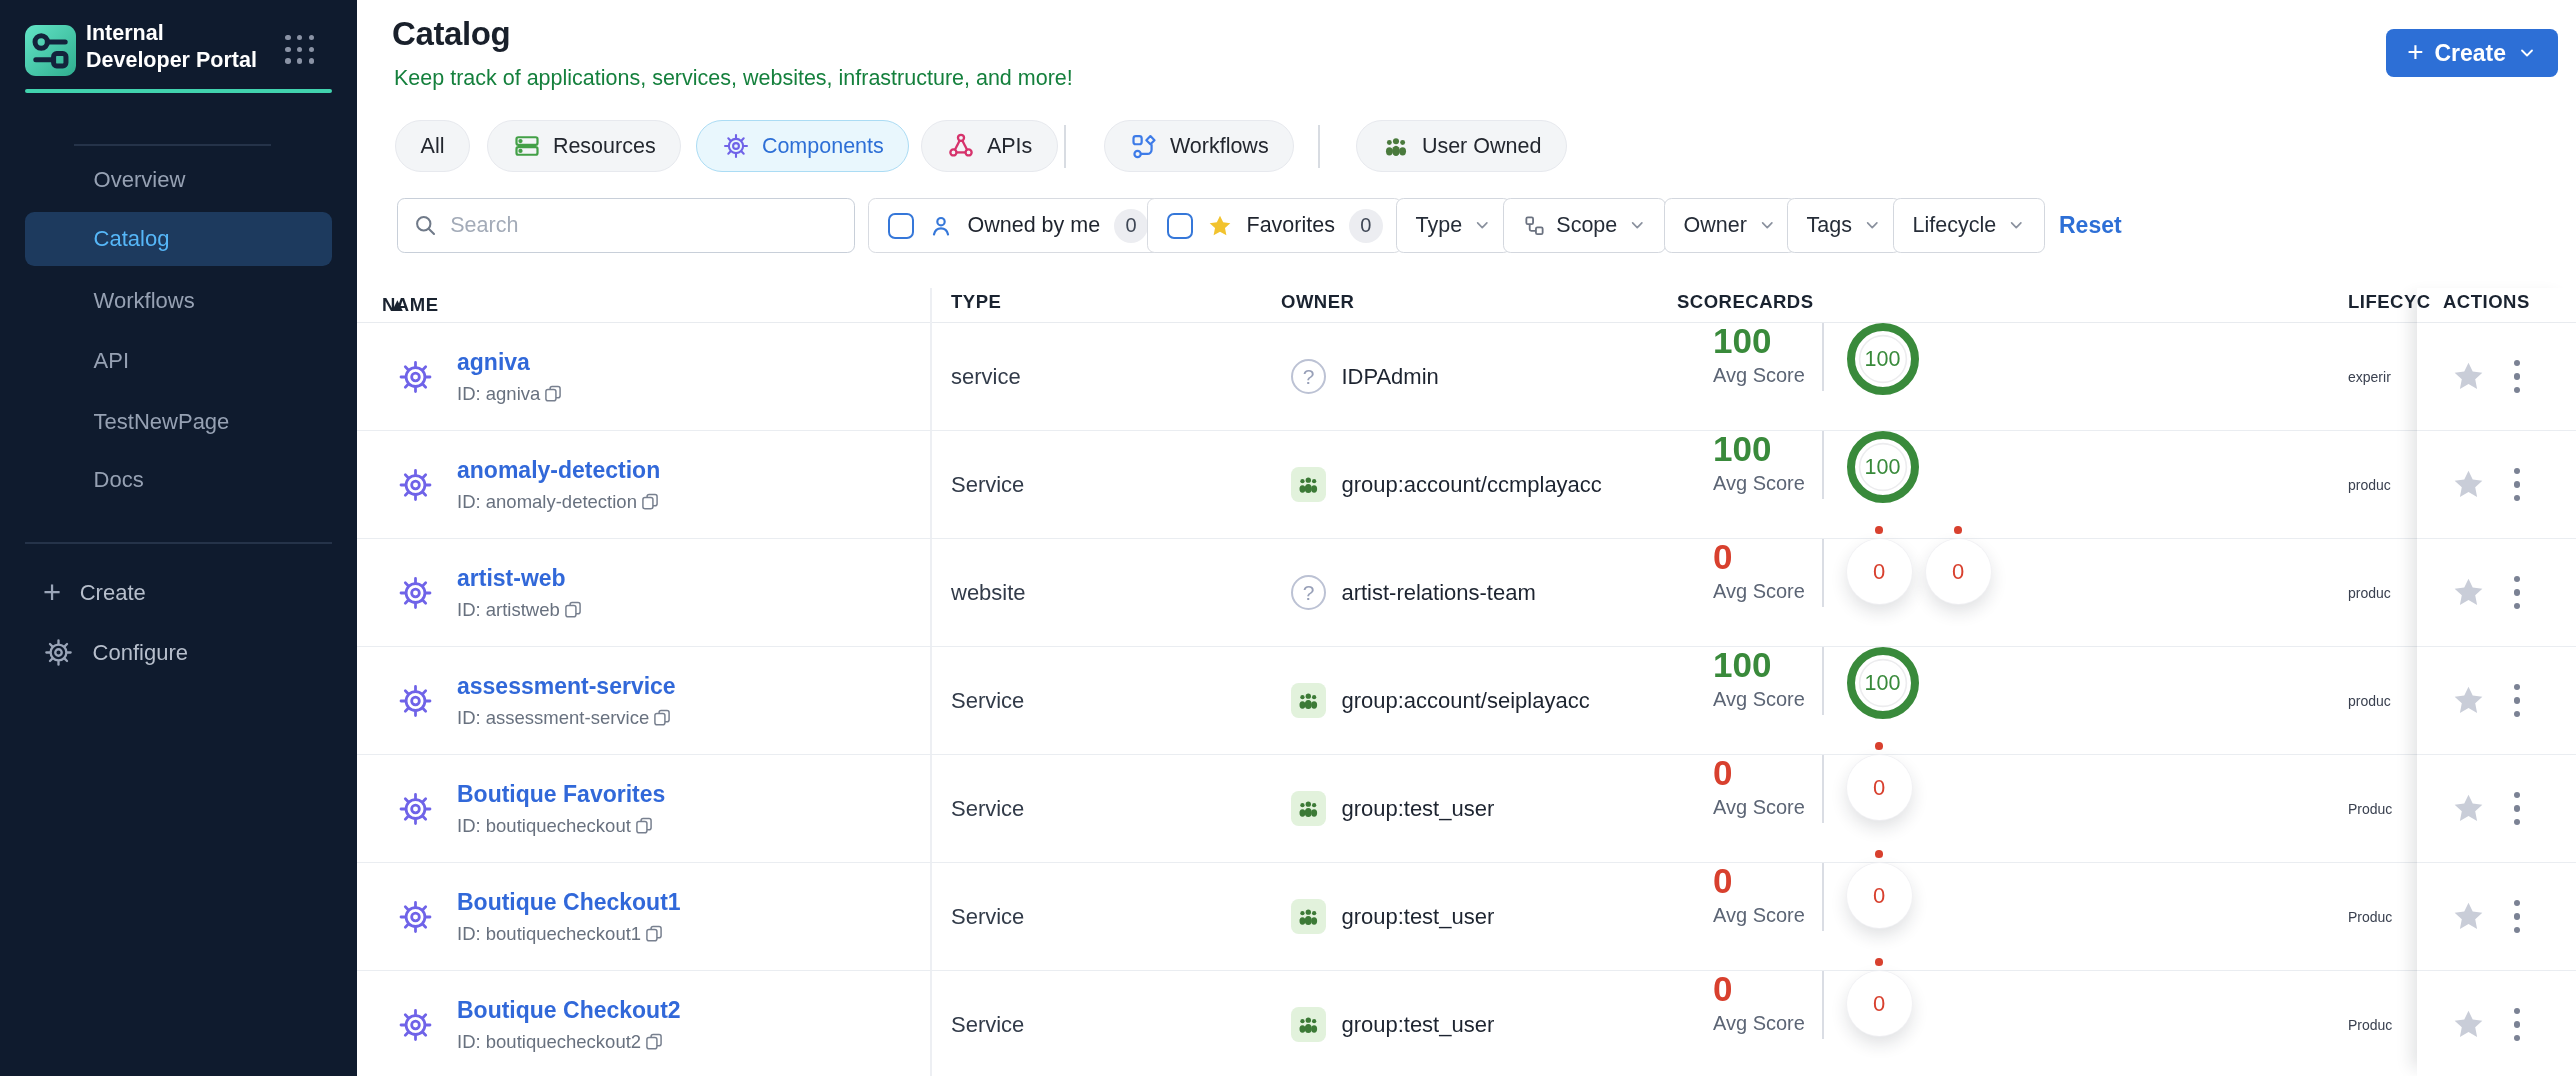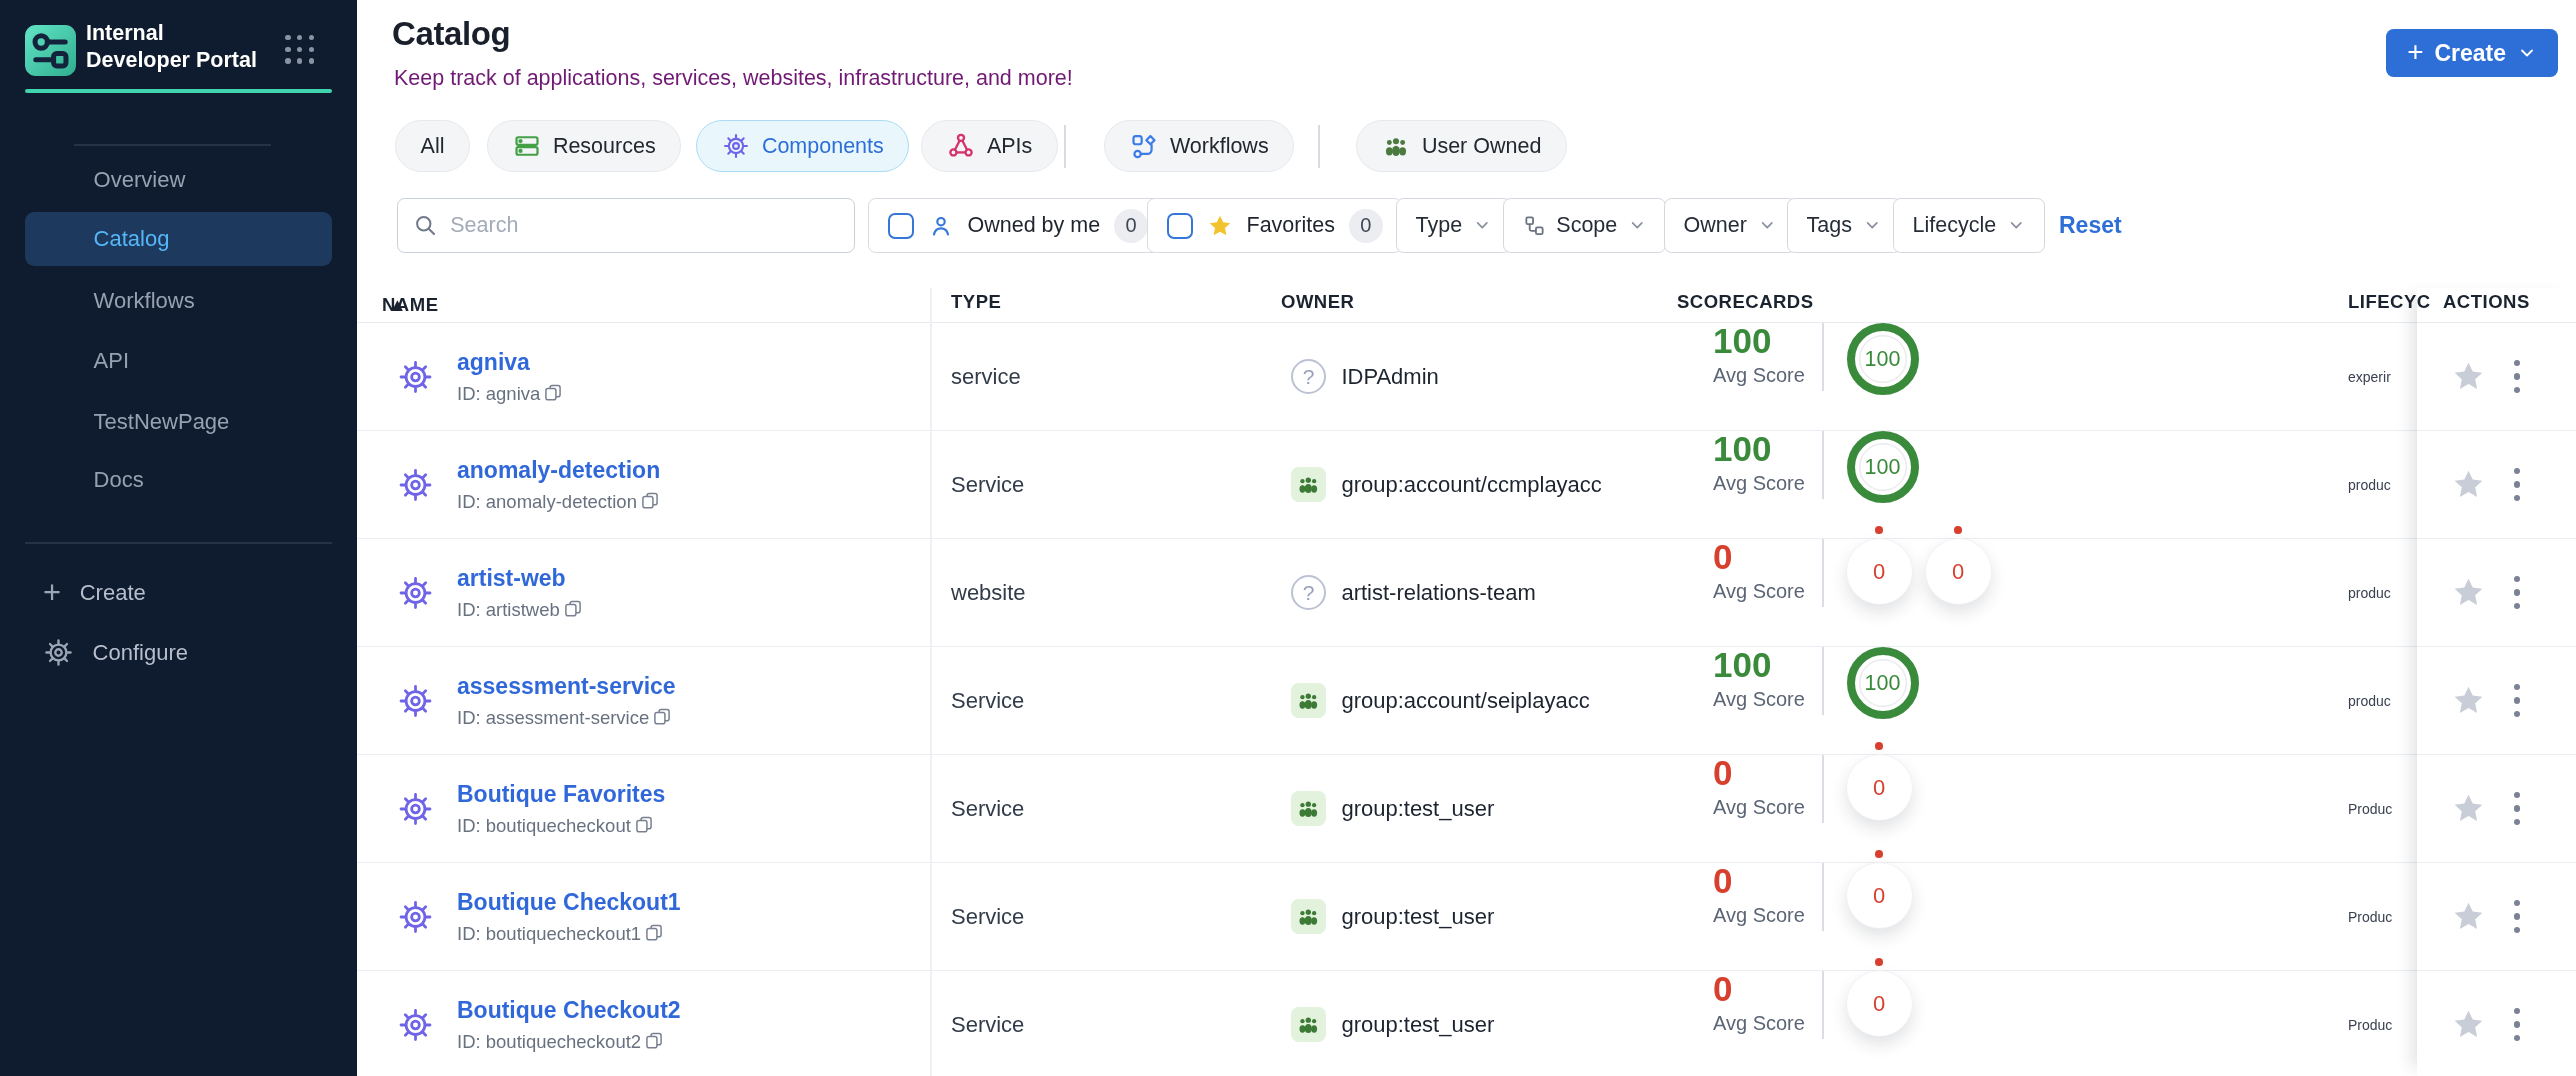--- a/index.html
+++ b/index.html
@@ -18,21 +18,21 @@
   .s-div2 { position:absolute; left:24.6px; right:24.6px; top:542px; height:1.5px; background:#253349; }
   .s-item { position:absolute; left:24.6px; right:24.6px; height:43px; display:flex; align-items:center; padding-left:69px; color:#96a1b3; font-size:22px; cursor:pointer; border-radius:9.2px; }
   .s-item.active { background:var(--sidebar-active-bg,#1d3a5e); color:var(--sidebar-active-text,#56b7f8); height:54px; }
   .s-foot { position:absolute; left:24.6px; right:24.6px; height:43px; display:flex; align-items:center; gap:18.5px; padding-left:18.5px; color:#b7bfcc; font-size:22px; cursor:pointer; }
   .s-foot .plus { font-size:31px; font-weight:300; color:#9aa5b8; line-height:1; }
   .s-foot svg { width:31px; height:31px; color:#9aa5b8; }
 
   
   .main { position:absolute; left:357px; top:0; right:0; bottom:0; background:#fff; }
   .pg-title { position:absolute; left:35px; top:15.4px; font-size:33px; font-weight:bold; color:#19202b; letter-spacing:-0.4px; }
-  .pg-sub { position:absolute; left:37px; top:66px; font-size:21.5px; color:#701a75; }
+  .pg-sub { position:absolute; left:37px; top:66px; font-size:21.5px; color:#15803d; }
   .create-btn { position:absolute; left:2029px; top:29px; width:172px; height:48px; border-radius:7.7px; background:var(--accent-blue,#2d6fd6); color:#fff; display:flex; align-items:center; justify-content:center; gap:10.8px; font-size:23px; font-weight:bold; cursor:pointer; }
   .create-btn .pl { font-size:28px; font-weight:400; margin-top:-2.3px; }
   .create-btn svg { width:20px; height:20px; }
 
   
   .tab { position:absolute; top:120px; height:52px; border-radius:26px; background:#f3f5f7; border:1.5px solid #e7e9ee; display:inline-flex; align-items:center; gap:12.3px; padding:0 24.6px; font-size:21.5px; color:#23272f; cursor:pointer; white-space:nowrap;text-align:center; }
   .tab.active { background:var(--tab-active-bg,#e9f7fd); border-color:var(--tab-active-border,#abdcf4); color:var(--accent-blue,#2d6fd6); }
   .tab svg { width:28px; height:28px; }
   .tab-sep { position:absolute; top:125px; width:1.5px; height:43px; background:#d8dce2; }
 
@@ -55,21 +55,21 @@
   
   .t-head { position:absolute; left:0; right:0; top:288px; height:35px; border-bottom:1.5px solid #e8ebef; }
   .t-head span { position:absolute; top:3.1px; font-size:18.5px; font-weight:bold; color:#1a2330; letter-spacing:0.5px; white-space:nowrap; }
   .tri { font-size:11.5px; color:#4b5563; margin-left:6.2px; }
   .t-vline { position:absolute; left:573px; top:288px; bottom:0; width:1.5px; background:#edeff3; }
   .rows { position:absolute; left:0; right:0; top:323px; bottom:0; overflow:hidden; }
   .row { position:relative; height:108px; border-bottom:1.5px solid #eaedf1; }
   .gear-ic { position:absolute; left:40px; top:50%; transform:translateY(-50%); width:37px; height:37px; color:var(--gear-purple,#6f63e8); }
   .namecell { position:absolute; left:100px; top:50%; transform:translateY(-50%); }
   .nm { font-size:23px; font-weight:bold; color:#3168d9; text-decoration:none; cursor:pointer; }
-  .idline { margin-top:7.7px; display:flex; gap:3px; }
+  .idline { margin-top:7.7px; display:flex; align-items:center; gap:3px; }
   .idt { font-size:18.5px; color:#68717f; }
   .idline svg { width:20px; height:20px; color:#78808f; cursor:pointer; }
   .typecell { position:absolute; left:594px; top:0; height:100%; display:flex; align-items:center; font-size:22px; color:#323b49; }
   .ownercell { position:absolute; left:934px; top:0; height:100%; display:flex; align-items:center; gap:15.4px; }
   .oq { width:35px; height:35px; border-radius:50%; border:2.3px solid #bcc2d4; color:#98a0b8; font-size:21px; display:flex; align-items:center; justify-content:center; flex:none; }
   .og { width:35px; height:35px; border-radius:7.7px; background:#e2f2dc; display:flex; align-items:center; justify-content:center; flex:none; }
   .og svg { width:24.6px; height:24.6px; color:#3c7a36; }
   .olabel { font-size:22px; color:#1d2430; white-space:nowrap; }
   .scorecell { position:absolute; left:1320px; top:0; height:100%; display:flex; align-items:flex-start;margin-left:36px; }
   .avg { width:109px; }

